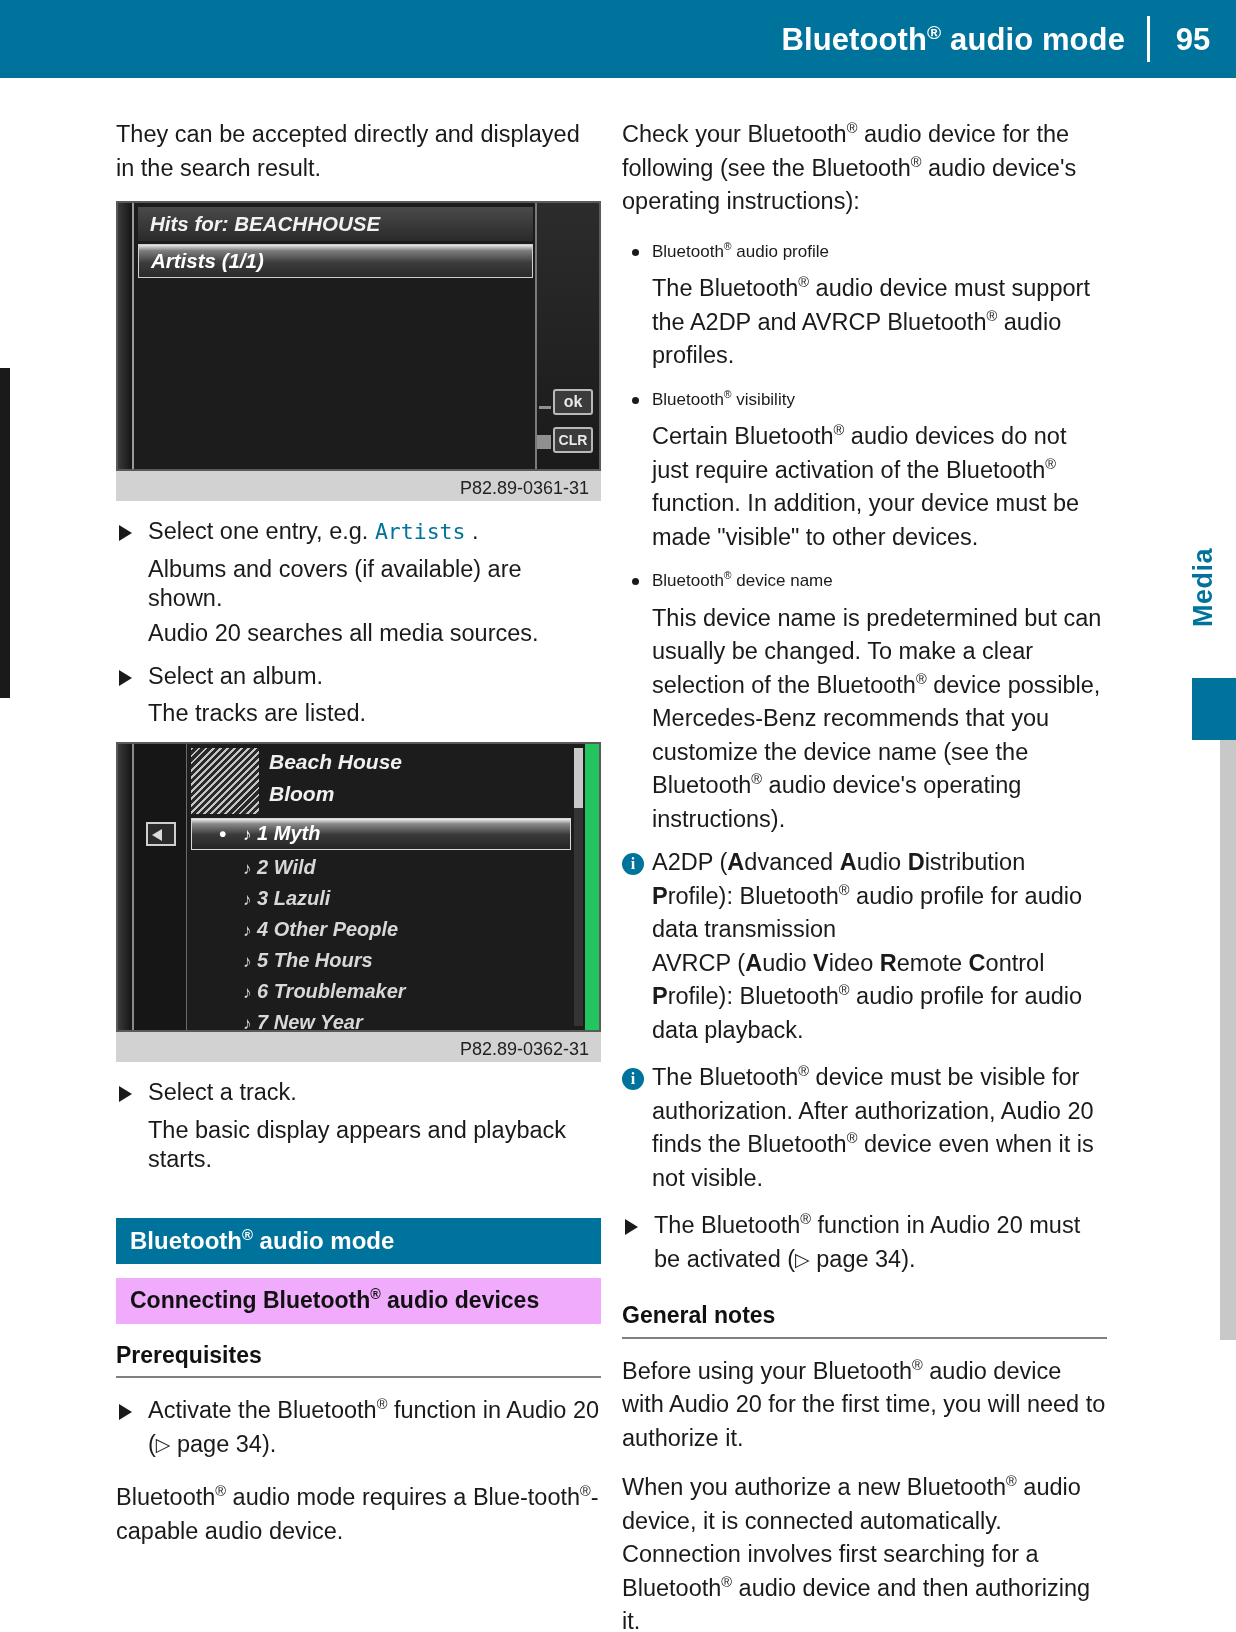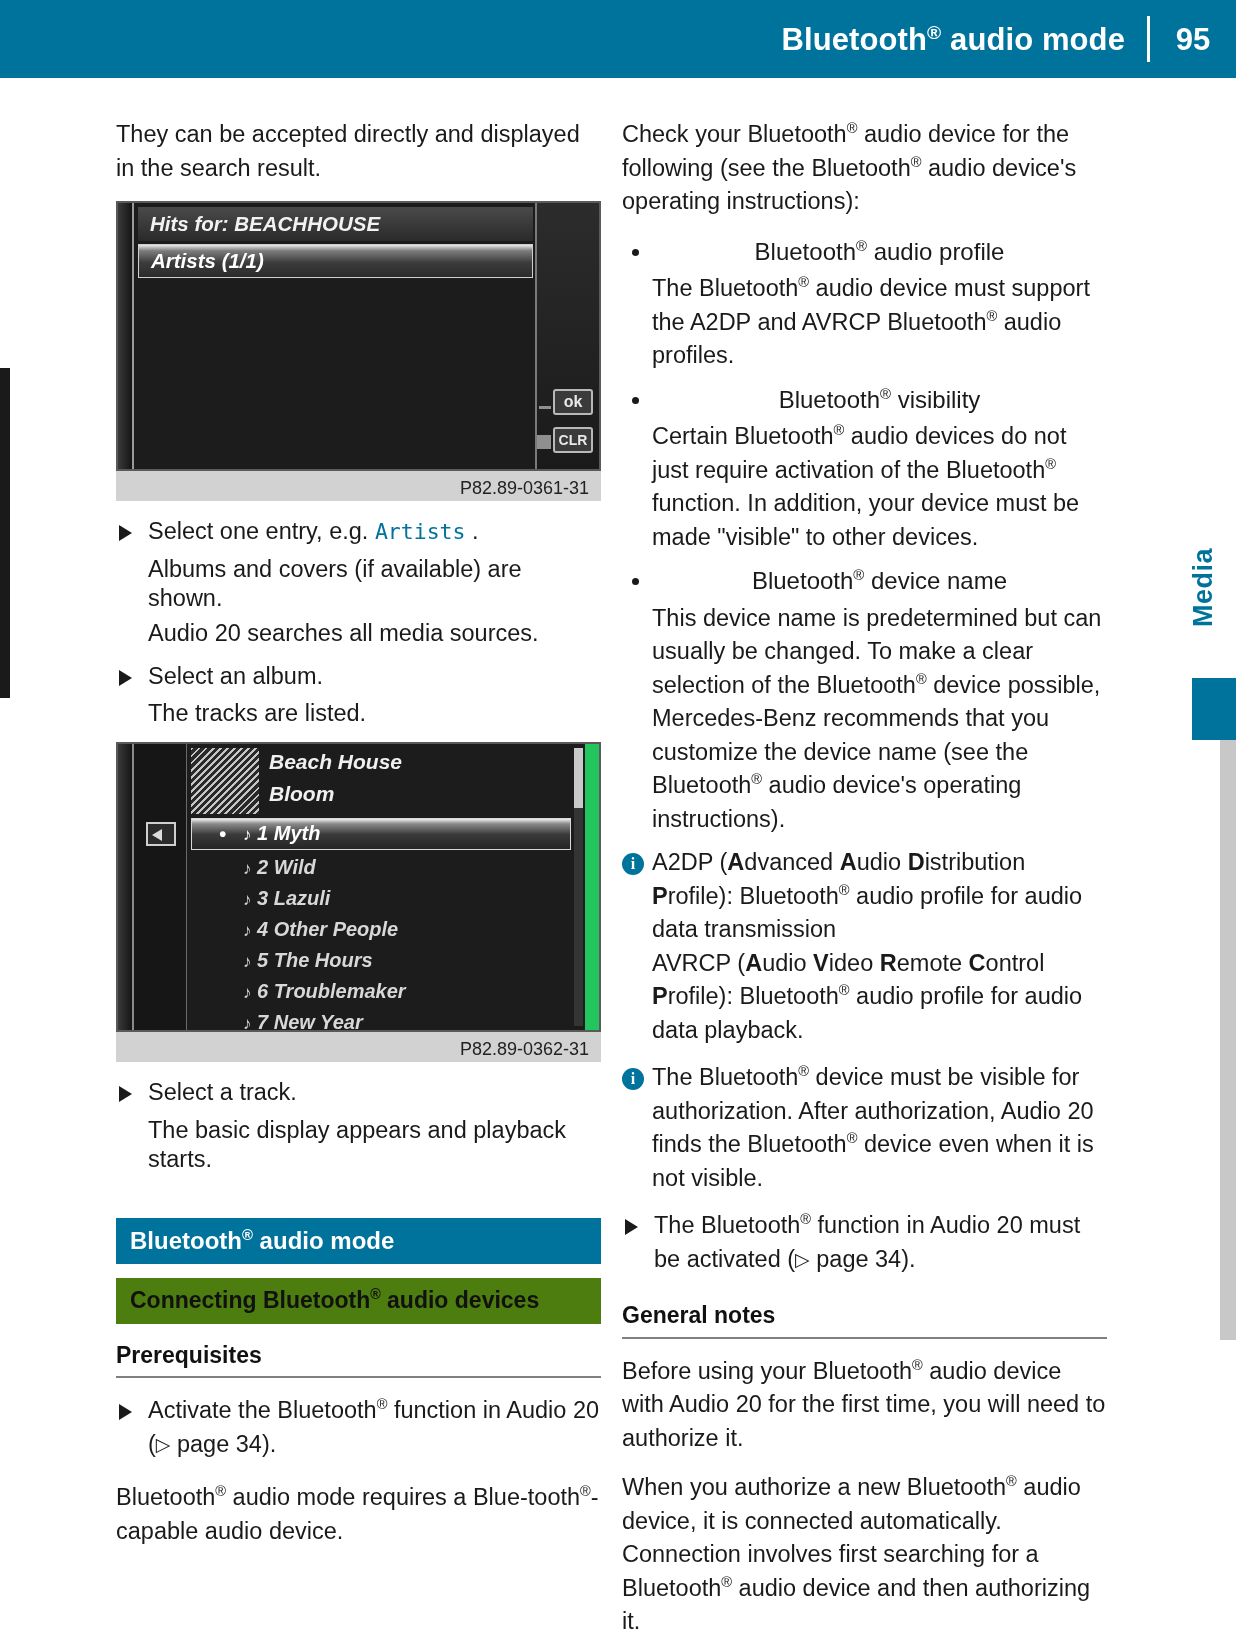--- a/index.html
+++ b/index.html
@@ -92,24 +92,23 @@
     padding-left: 32px;
     font-size: 23.5px;
     line-height: 29px;
     margin: 0 0 6px 0;
   }
 
   
   .rb {
     position: relative;
     padding-left: 30px;
-    font-size: 24px;
+    font-size: 17px;
     line-height: 33.5px;
     margin: 0 0 4px 0;
-    text-align: center;
   }
   .rb .dot {
     position: absolute;
     left: 10px;
     top: 14px;
     width: 7px; height: 7px;
     border-radius: 50%;
     background: #1a1a1a;
   }
   .rb-body {
@@ -146,21 +145,21 @@
   .h-blue {
     background: #00739c;
     color: #ffffff;
     font-size: 24px;
     font-weight: bold;
     padding: 9px 0 10px 14px;
     margin: 0 0 14px 0;
     line-height: 1.15;
   }
   .h-gray {
-    background: #4d7c0f;
+    background: #f0abfc;
     color: #111111;
     font-size: 23px;
     font-weight: bold;
     padding: 9px 0 10px 14px;
     margin: 0 0 18px 0;
     line-height: 1.15;
   }
   .h-plain {
     font-size: 23px;
     font-weight: bold;

